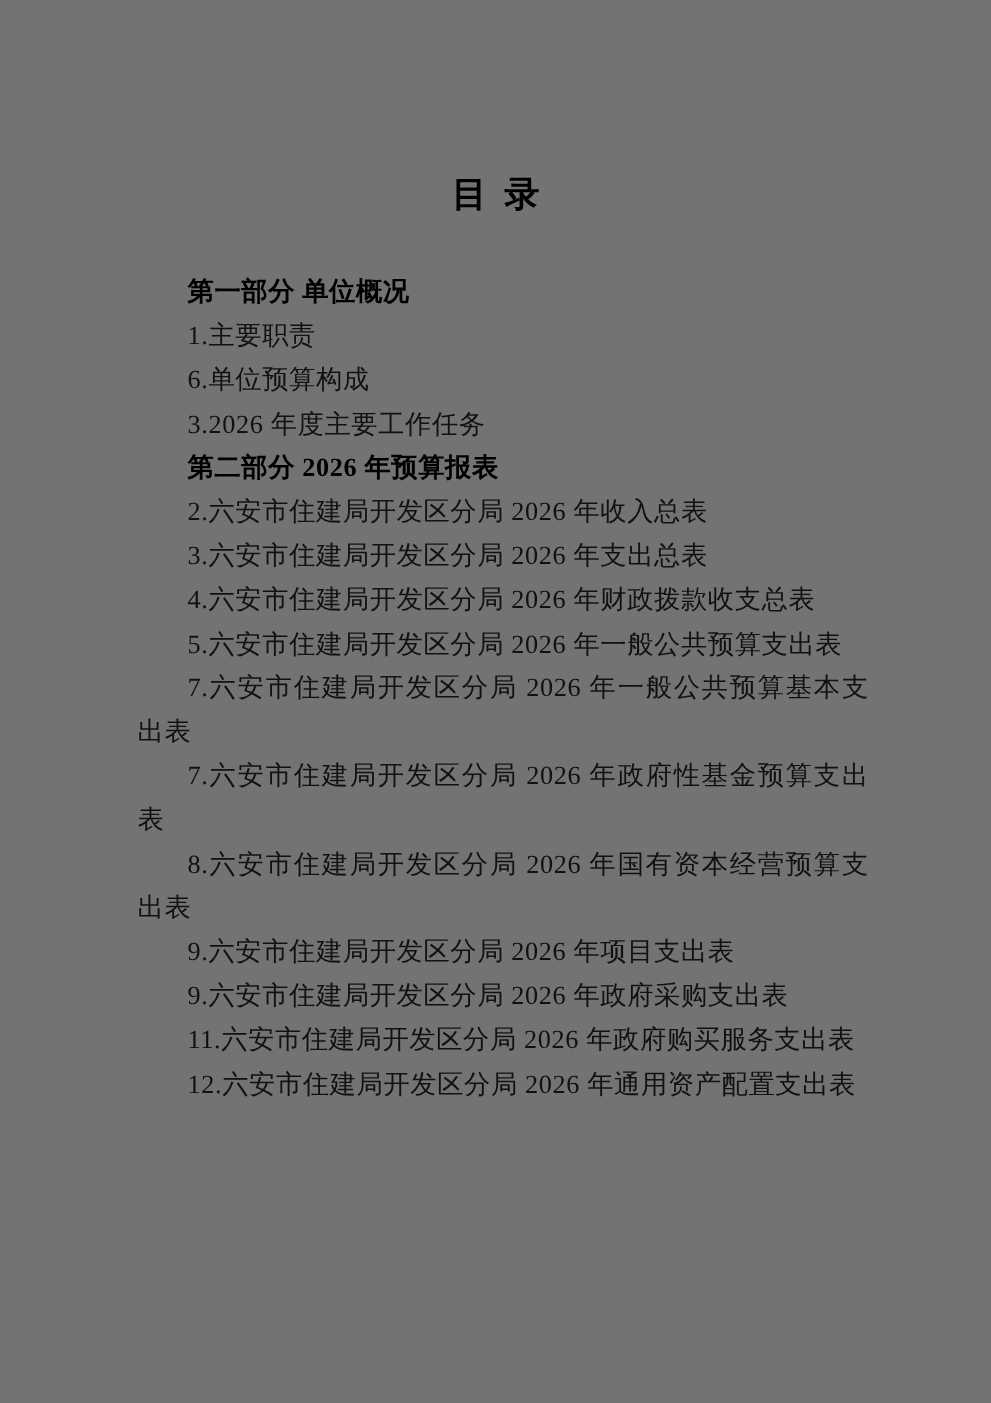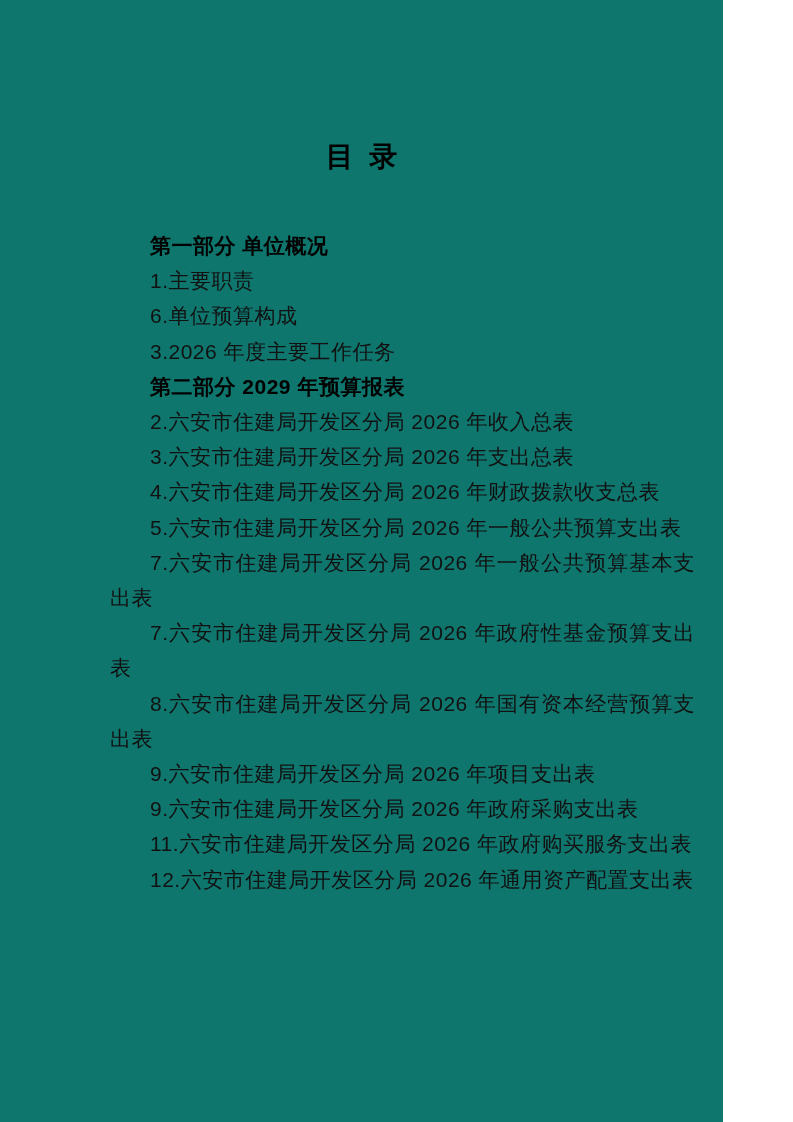--- a/index.html
+++ b/index.html
@@ -2,25 +2,25 @@
 <html><head>
 <meta charset="utf-8">
 <style>
   html, body {
     margin: 0;
     padding: 0;
     background: #ffffff;
   }
   .page {
     position: relative;
-    width: 723px;
+    width: 793px;
     height: 1122px;
-    background: #0f766e;
+    background: #737373;
     color: #000000;
-    font-family: Liberation Sans, sans-serif;
+    font-family: Liberation Serif, serif;
     overflow: hidden;
   }
   .doc-title {
     position: absolute;
     top: 140px;
     left: 0;
     width: 100%;
     margin: 0;
     text-align: center;
     font-size: 28px;
@@ -32,21 +32,20 @@
   .toc {
     position: absolute;
     left: 110px;
     top: 216px;
     width: 585px;
     font-size: 21px;
     line-height: 35.2px;
     letter-spacing: 0.5px;
     text-align: justify;
     color: #111111;
-    margin-top: 12px;
   }
   .toc p {
     margin: 0;
     padding: 0;
     text-indent: 40px;
   }
   .toc p.heading {
     font-weight: bold;
     color: #000000;
   }
@@ -59,21 +58,21 @@
   <h1 class="doc-title">目  录</h1>
 
   <div class="toc">
 
     <p class="heading">第一部分 单位概况</p>
 
     <p class="item">1.主要职责</p>
     <p class="item">6.单位预算构成</p>
     <p class="item">3.2026 年度主要工作任务</p>
 
-    <p class="heading">第二部分 2029 年预算报表</p>
+    <p class="heading">第二部分 2026 年预算报表</p>
 
     <p class="item">2.六安市住建局开发区分局 2026 年收入总表</p>
     <p class="item">3.六安市住建局开发区分局 2026 年支出总表</p>
     <p class="item">4.六安市住建局开发区分局 2026 年财政拨款收支总表</p>
     <p class="item">5.六安市住建局开发区分局 2026 年一般公共预算支出表</p>
     <p class="item">7.六安市住建局开发区分局 2026 年一般公共预算基本支出表</p>
     <p class="item">7.六安市住建局开发区分局 2026 年政府性基金预算支出表</p>
     <p class="item">8.六安市住建局开发区分局 2026 年国有资本经营预算支出表</p>
     <p class="item">9.六安市住建局开发区分局 2026 年项目支出表</p>
     <p class="item">9.六安市住建局开发区分局 2026 年政府采购支出表</p>

